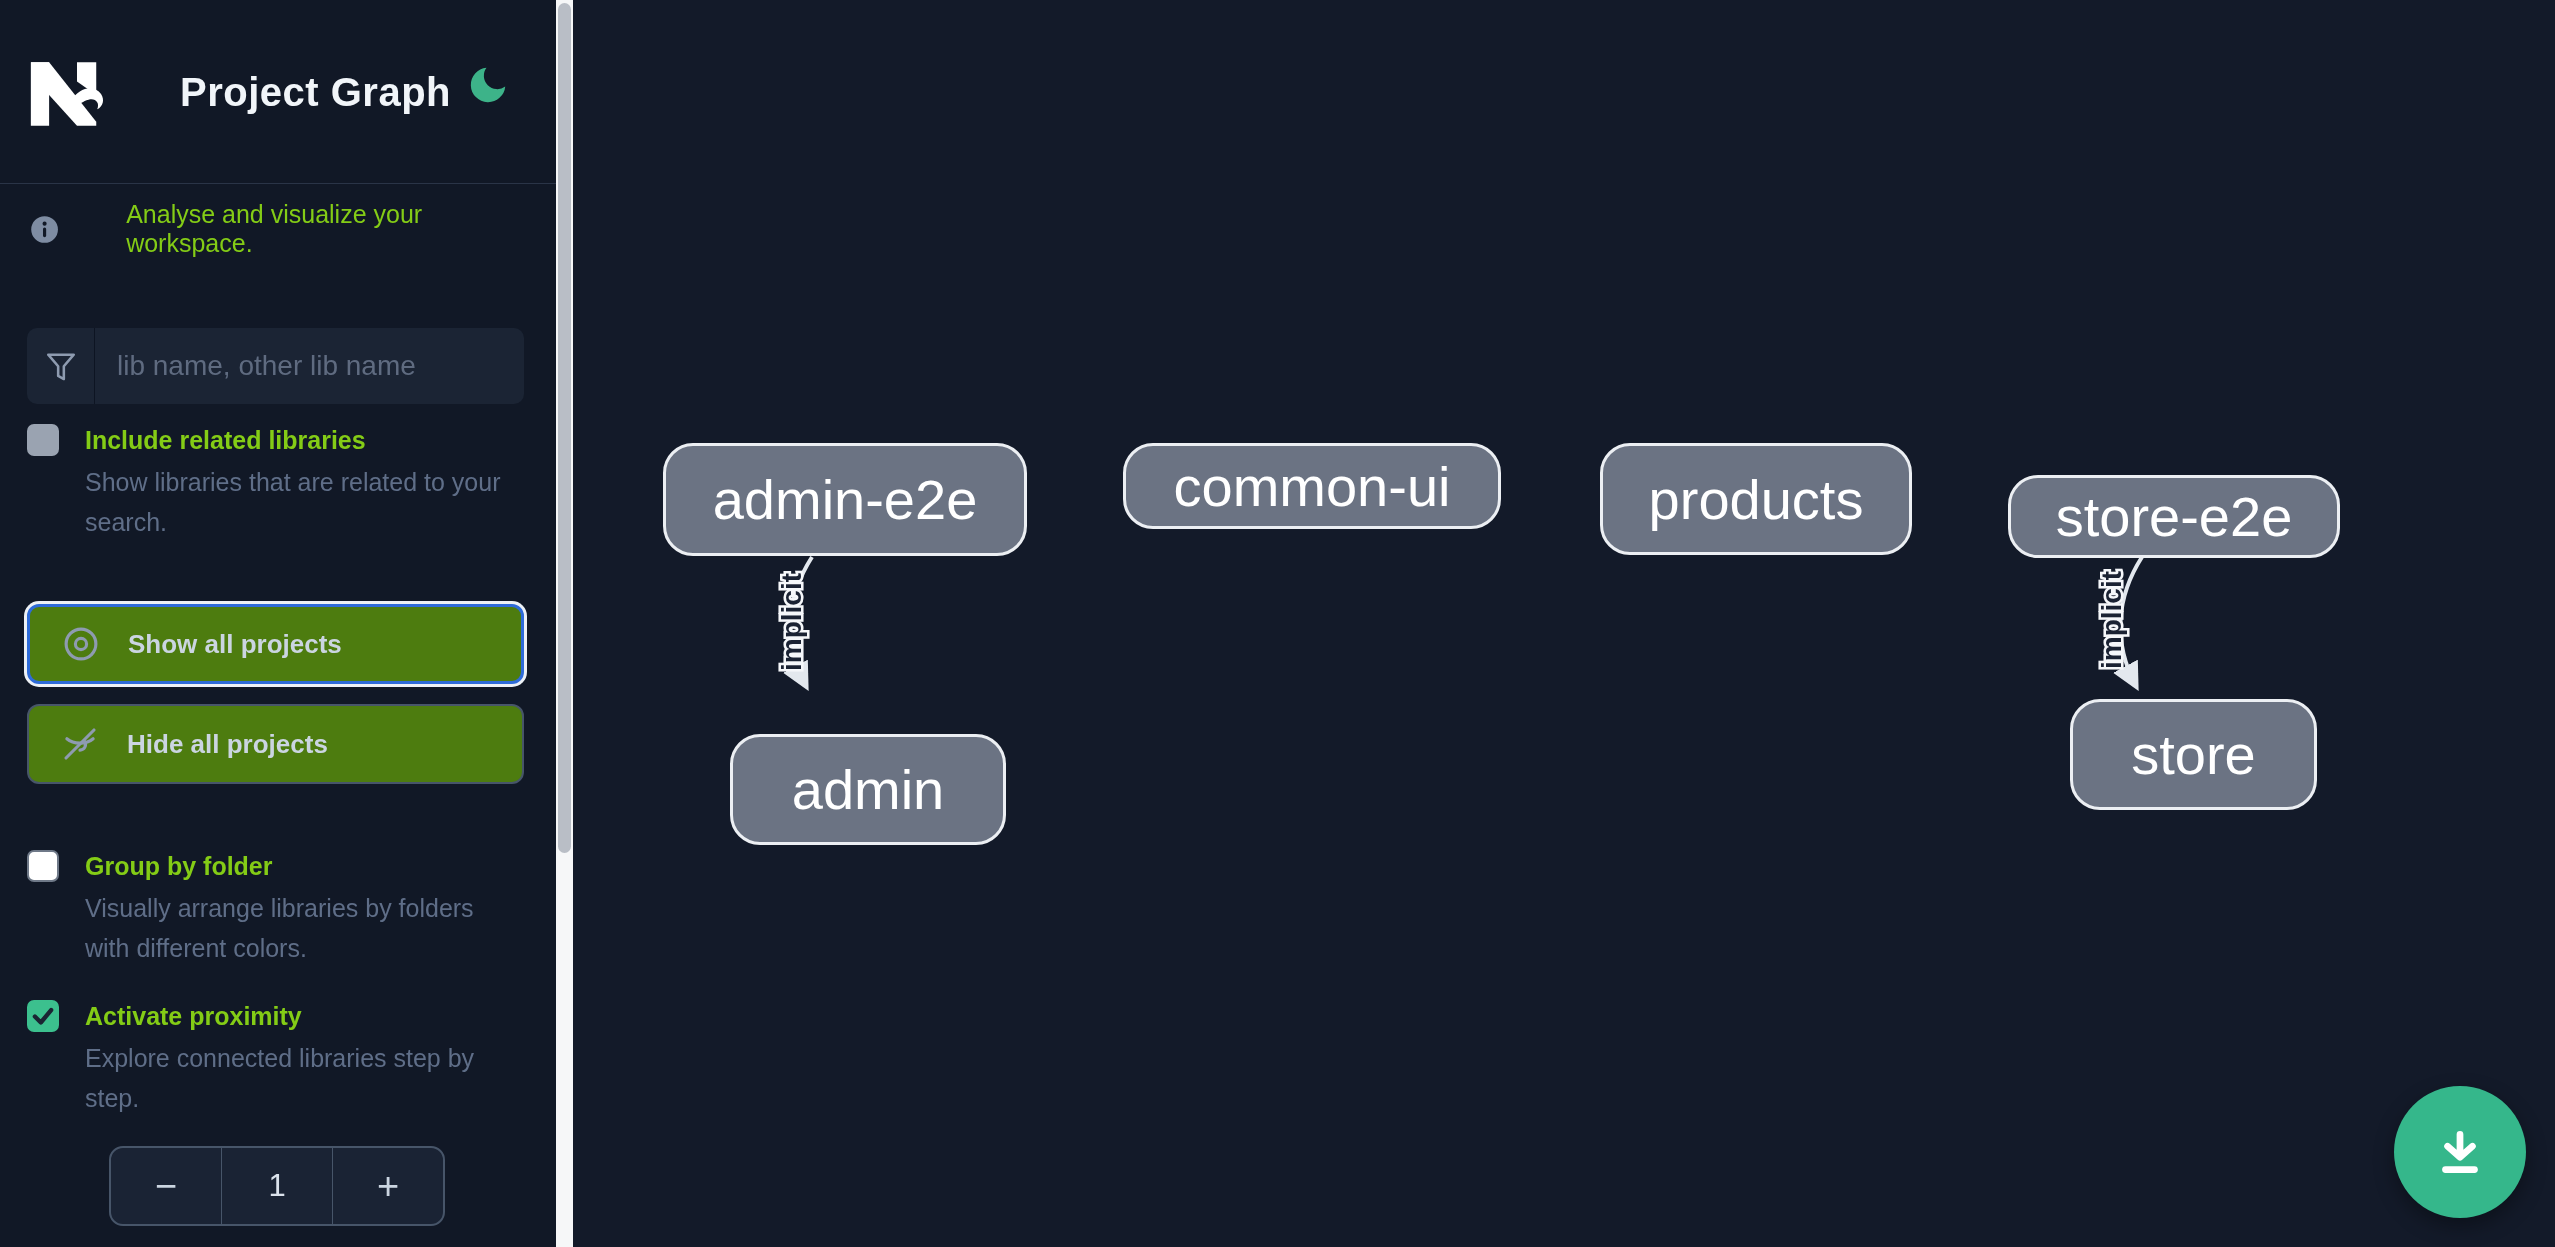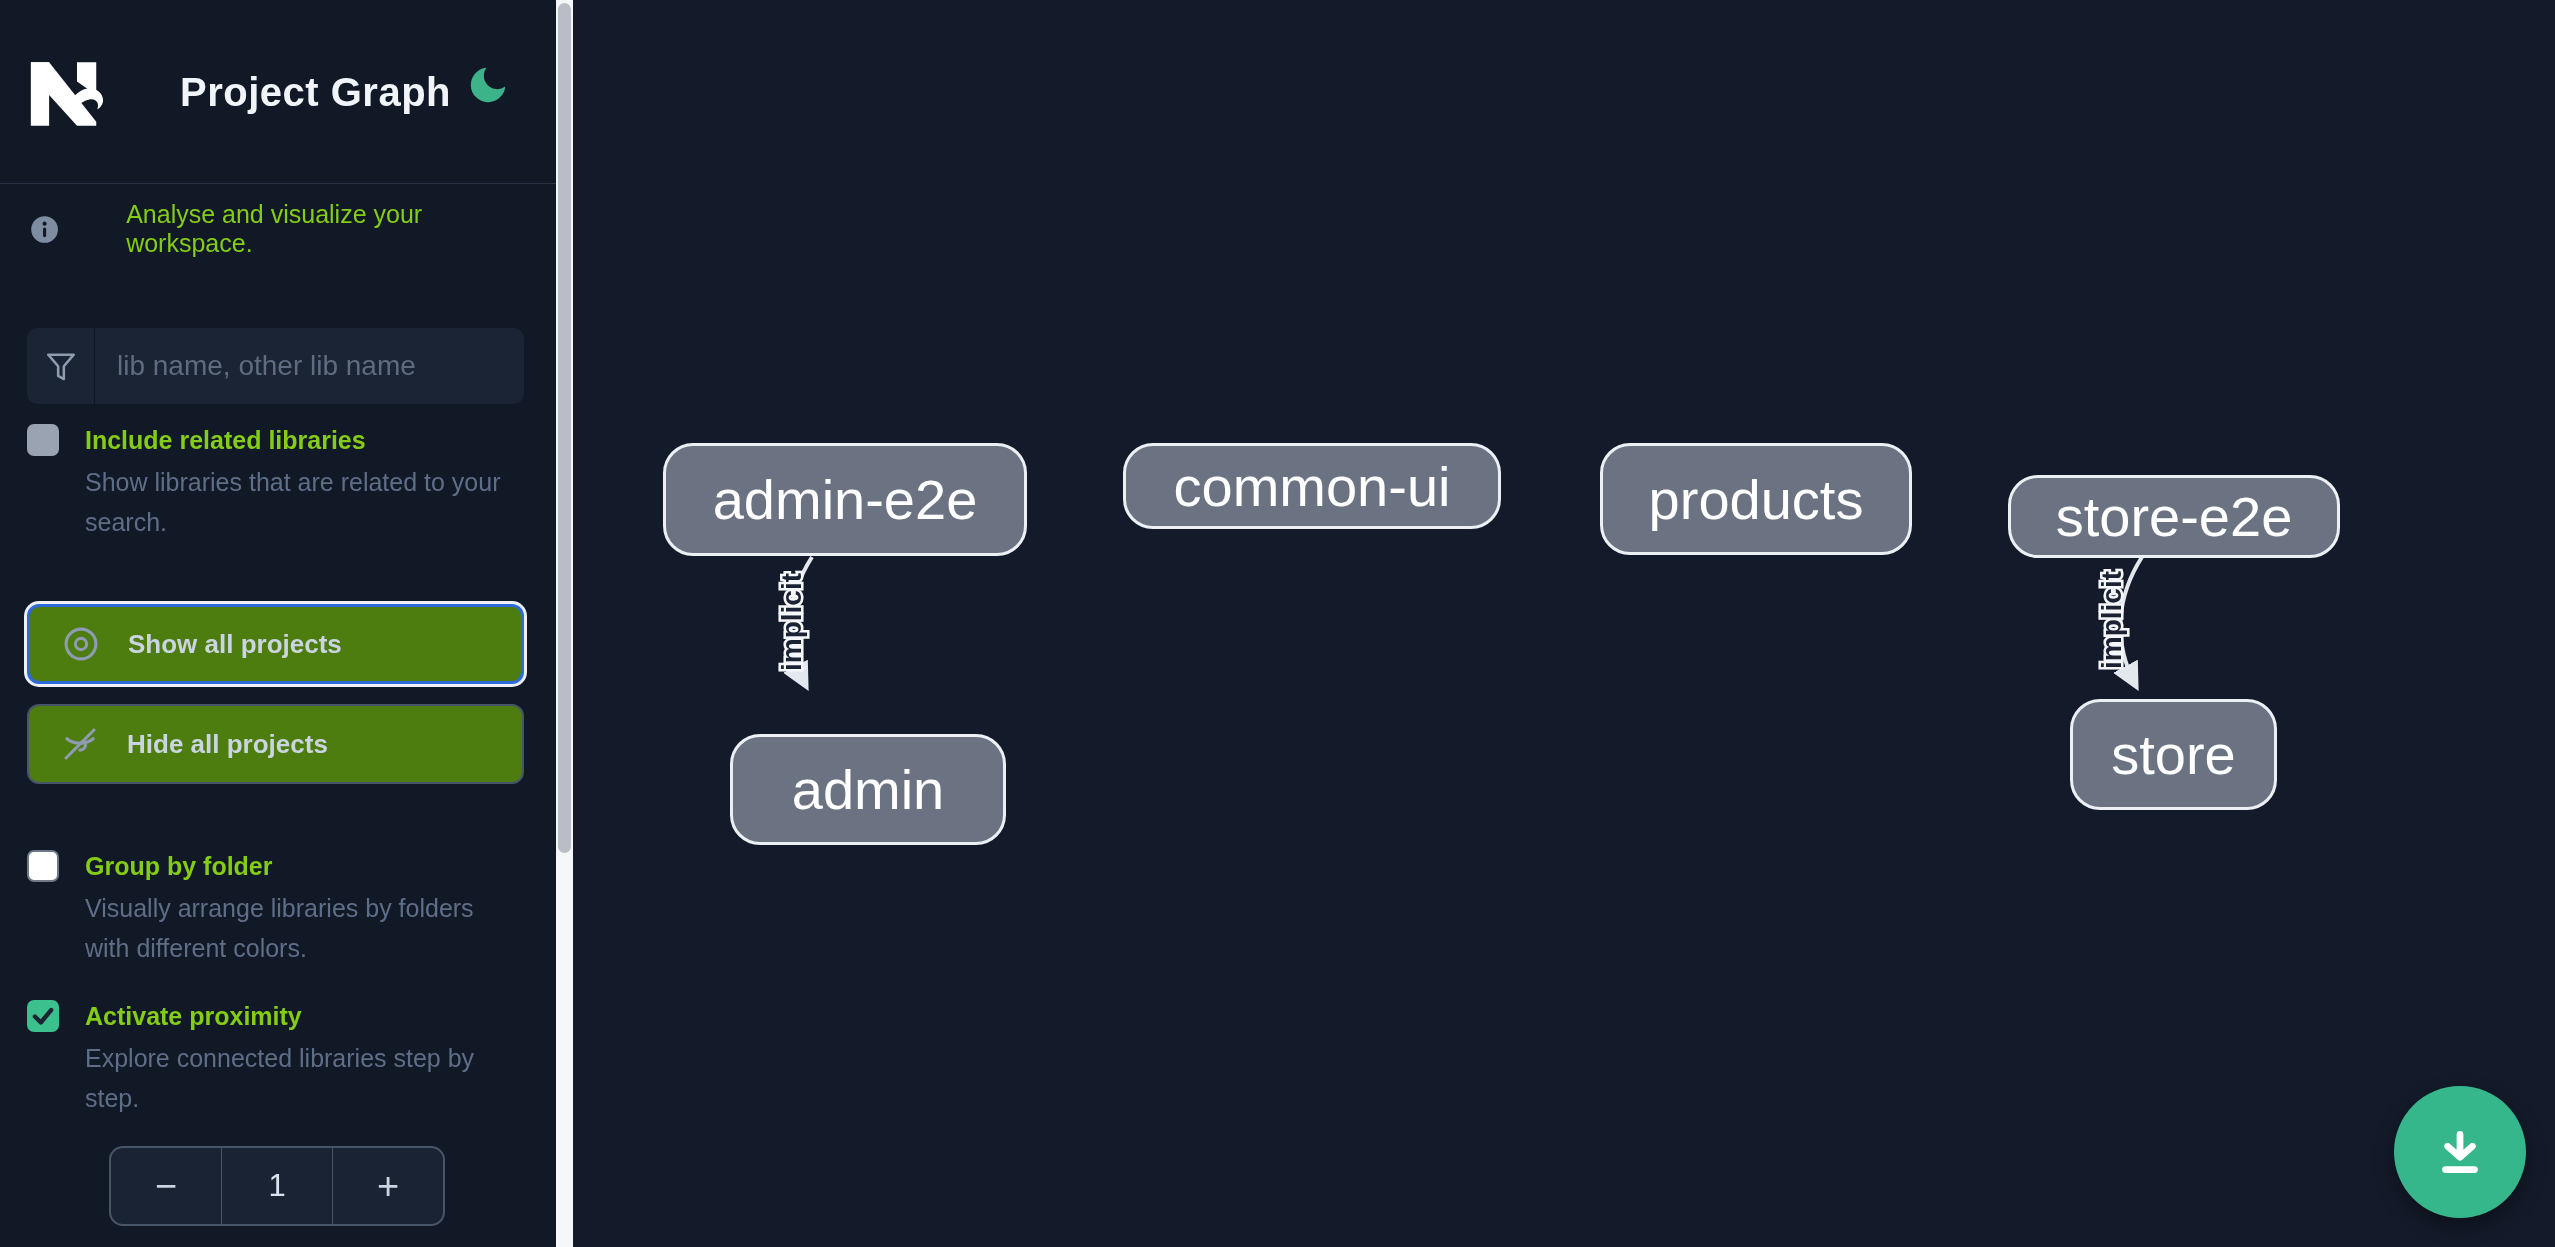--- a/index.html
+++ b/index.html
@@ -74,21 +74,21 @@
                 fill:#1a2233; stroke:#f5f7fa; stroke-width:5px; paint-order:stroke;
                 text-anchor:middle; }
   .node { position:absolute; background:#6b7383; border:3px solid #eceff3; border-radius:30px;
           color:#ffffff; font-size:56px; display:flex; align-items:center;
           justify-content:center; cursor:pointer; }
   .n-admin-e2e { left:663px;  top:443px; width:364px; height:113px; }
   .n-common-ui { left:1123px; top:443px; width:378px; height:86px; }
   .n-products  { left:1600px; top:443px; width:312px; height:112px; }
   .n-store-e2e { left:2008px; top:443px; width:332px; height:83px;margin-top:32px; }
   .n-admin     { left:730px;  top:734px; width:276px; height:111px; }
-  .n-store     { left:2070px; top:699px; width:207px; height:111px; }
+  .n-store     { left:2070px; top:699px; width:247px; height:111px; }
 
   .fab { position:absolute; left:2394px; top:1086px; width:132px; height:132px;
          border-radius:50%; background:#35b78b; border:none; cursor:pointer;
          display:flex; align-items:center; justify-content:center;
          box-shadow:0 8px 20px rgba(0,0,0,0.35); }
 </style>
 </head>
 <body>
 
 <div id="app">

